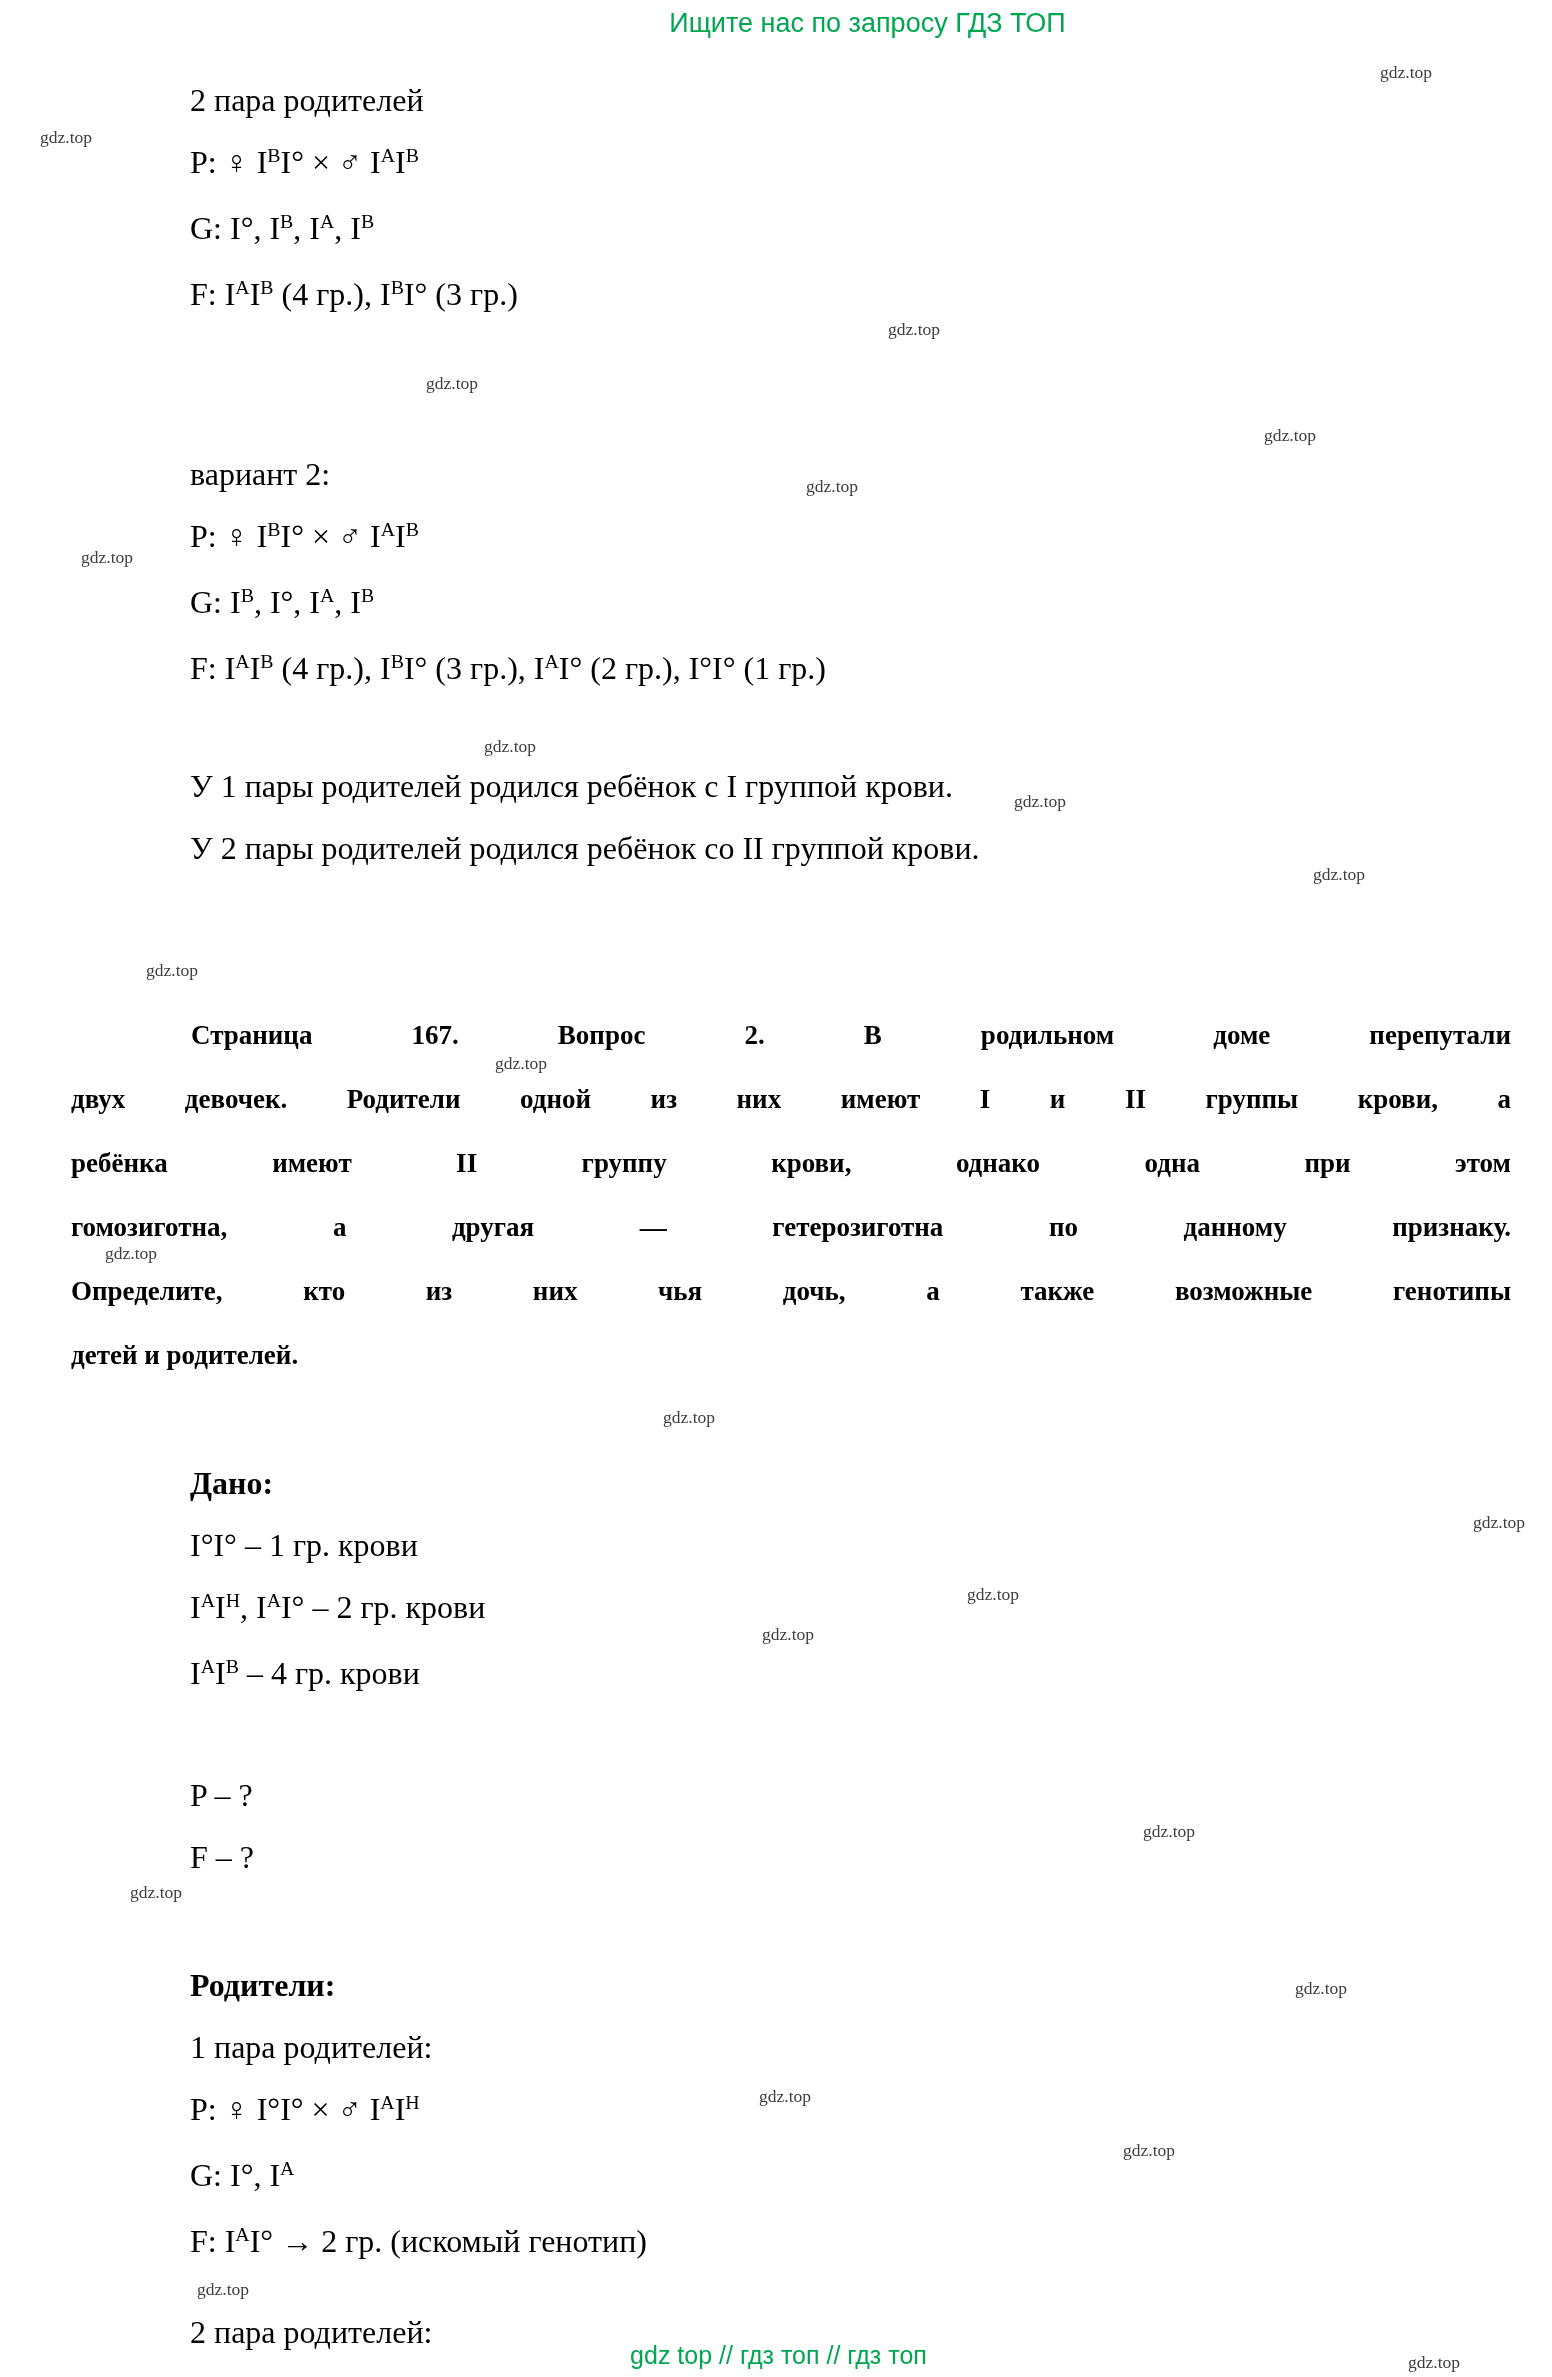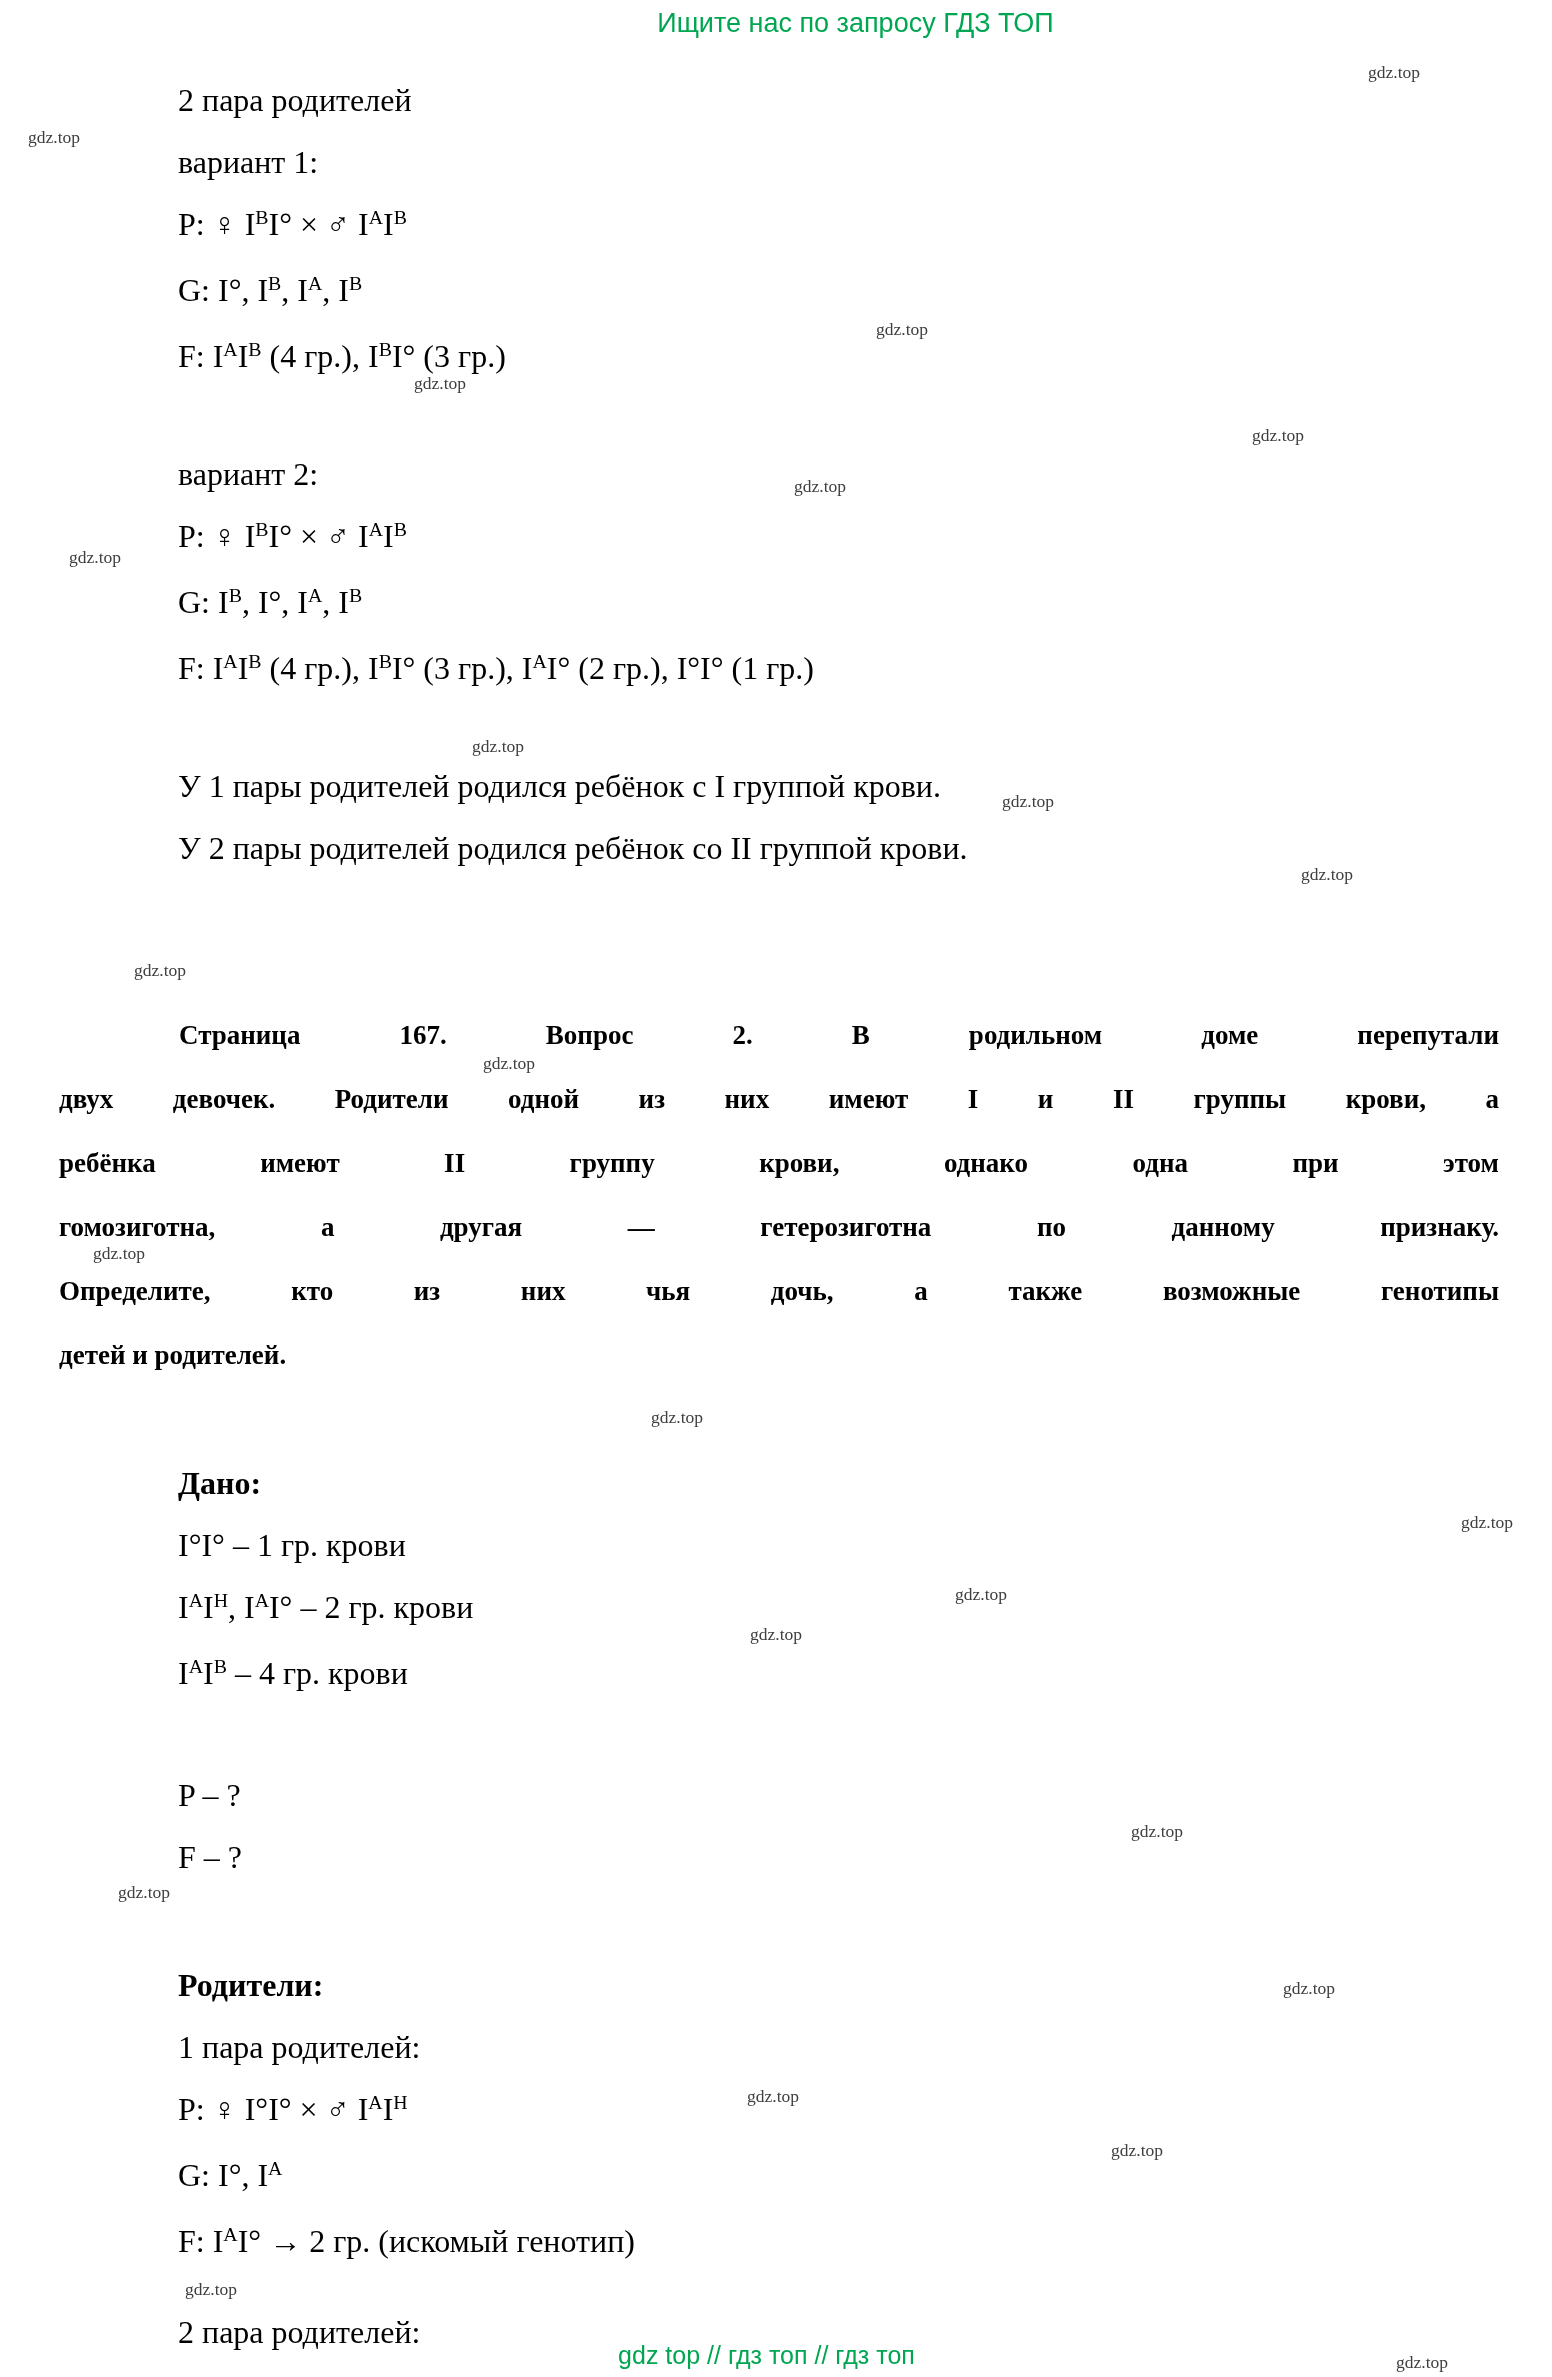--- a/index.html
+++ b/index.html
@@ -4,20 +4,21 @@
 <style>
   html, body { margin: 0; padding: 0; background: #ffffff; }
   .page {
     position: relative;
     width: 1533px;
     height: 2377px;
     background: #ffffff;
     color: #000000;
     font-family: "Liberation Serif", "DejaVu Serif", serif;
     overflow: hidden;
+    margin-left: 12px;
   }
   .sec {
     position: absolute;
     font-size: 32px;
     line-height: 62px;
     white-space: nowrap;
   }
   .line { white-space: nowrap; }
   .line.bold { font-weight: bold; }
   .sup {
@@ -97,21 +98,20 @@
       <span class="watermark" style="left: 118px; top: 1882px;">gdz.top</span>
       <span class="watermark" style="left: 1283px; top: 1978px;">gdz.top</span>
       <span class="watermark" style="left: 747px; top: 2086px;">gdz.top</span>
       <span class="watermark" style="left: 1111px; top: 2140px;">gdz.top</span>
       <span class="watermark" style="left: 185px; top: 2279px;">gdz.top</span>
       <span class="watermark" style="left: 1396px; top: 2352px;">gdz.top</span>
     </div>
 
   <div class="sec" style="top:69px; left:178px;">
       <div class="line"><span>2 пара родителей</span></div>
-      <div class="line"><span>вариант 1:</span></div>
       <div class="line"><span>P: ♀ I</span><span class="sup">B</span><span>I° × ♂ I</span><span class="sup">A</span><span>I</span><span class="sup">B</span></div>
       <div class="line"><span>G: I°, I</span><span class="sup">B</span><span>, I</span><span class="sup">A</span><span>, I</span><span class="sup">B</span></div>
       <div class="line"><span>F: I</span><span class="sup">A</span><span>I</span><span class="sup">B</span><span> (4 гр.), I</span><span class="sup">B</span><span>I° (3 гр.)</span></div>
     </div>
 
   <div class="sec" style="top:443px; left:178px;">
       <div class="line"><span>вариант 2:</span></div>
       <div class="line"><span>P: ♀ I</span><span class="sup">B</span><span>I° × ♂ I</span><span class="sup">A</span><span>I</span><span class="sup">B</span></div>
       <div class="line"><span>G: I</span><span class="sup">B</span><span>, I°, I</span><span class="sup">A</span><span>, I</span><span class="sup">B</span></div>
       <div class="line"><span>F: I</span><span class="sup">A</span><span>I</span><span class="sup">B</span><span> (4 гр.), I</span><span class="sup">B</span><span>I° (3 гр.), I</span><span class="sup">A</span><span>I° (2 гр.), I°I° (1 гр.)</span></div>

